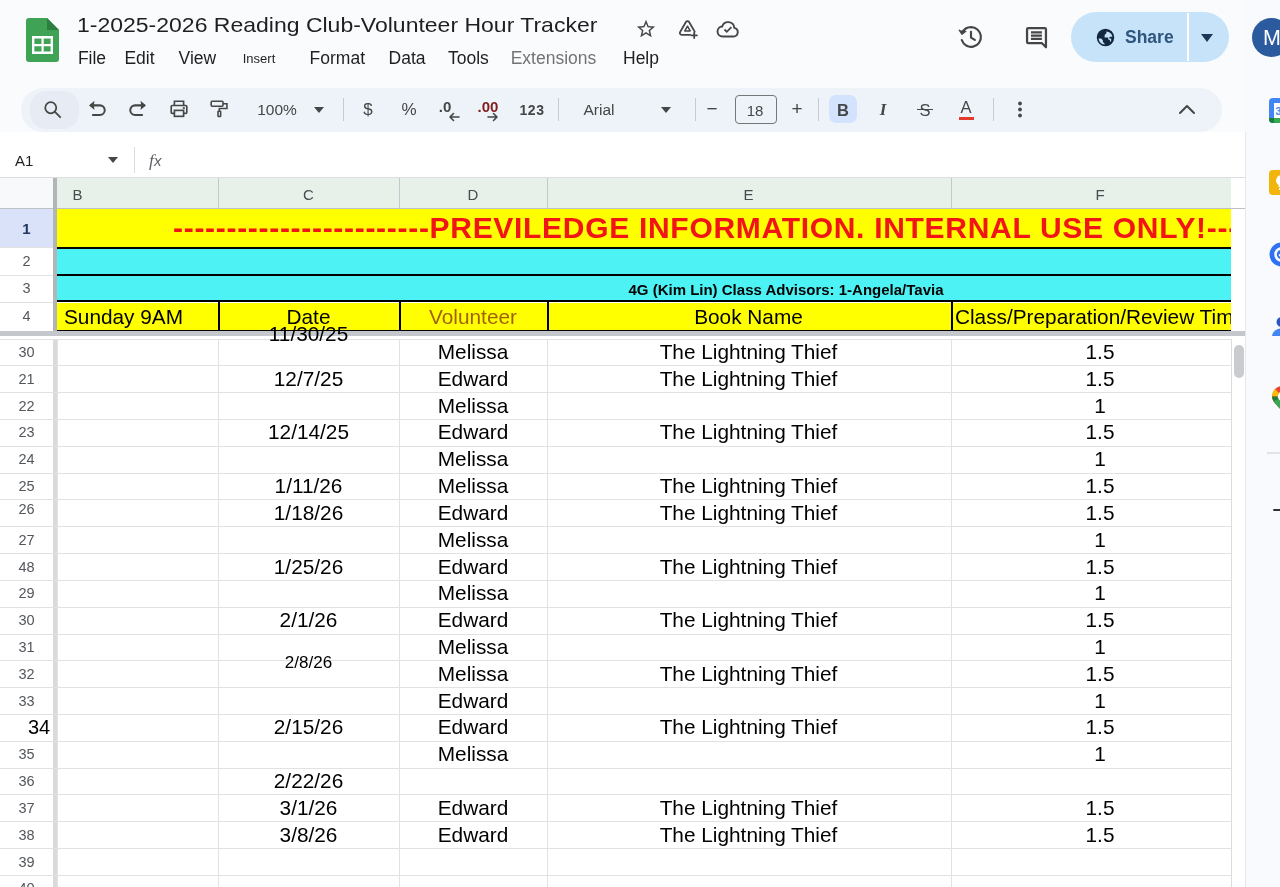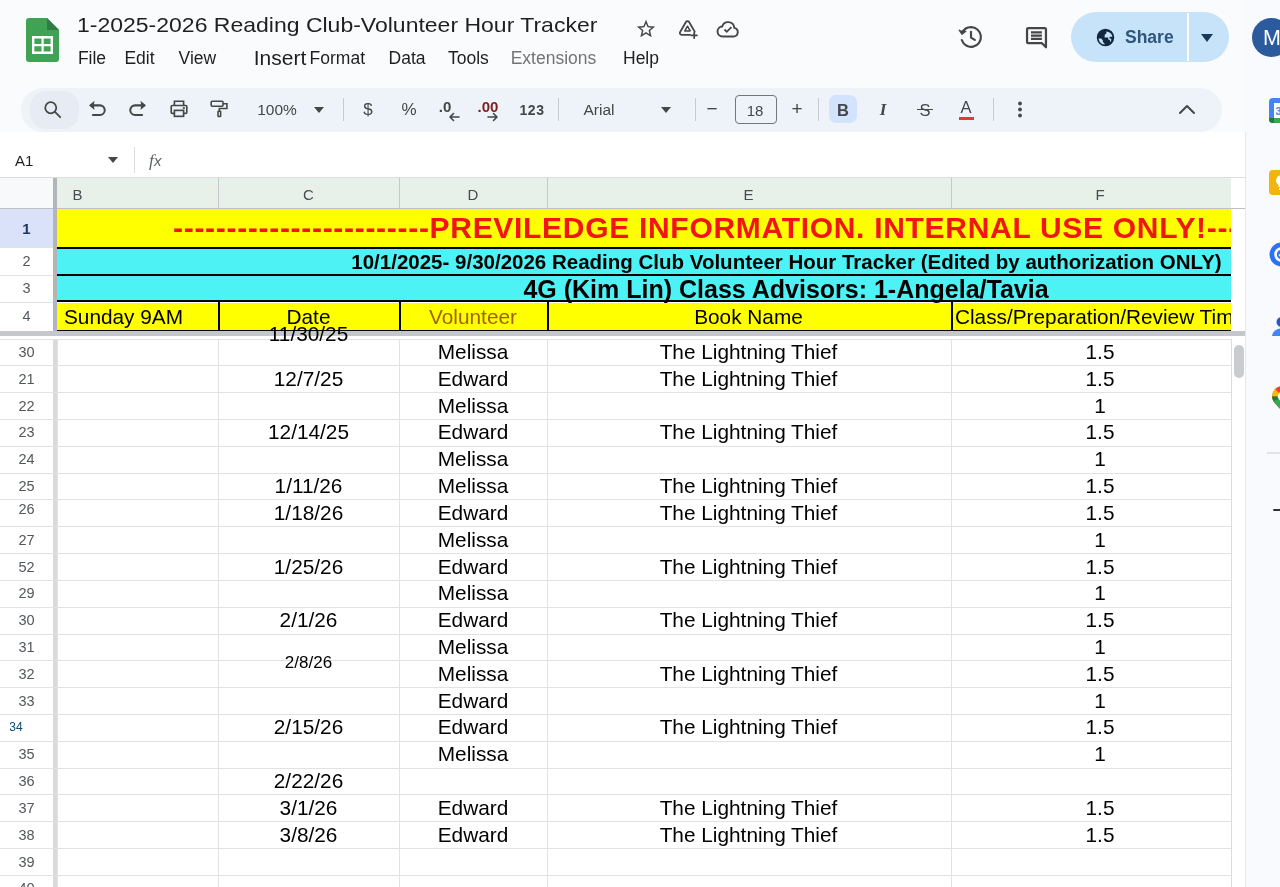--- a/index.html
+++ b/index.html
@@ -37,21 +37,21 @@
         <path d="M16.2 19.2 h5.6"></path>
       </g>
     </svg>
 <svg class="abs" style="left:716px;top:19px" width="24" height="20" viewBox="0 0 24 20" fill="none" stroke="#444746" stroke-width="1.9">
 <path d="M6.5 17.5 a5 5 0 0 1 -0.3 -9.99 a6.2 6.2 0 0 1 12.1 1.3 a4.4 4.4 0 0 1 -0.8 8.69 Z"></path>
 <path d="M8.5 10.5 l2.3 2.3 4.6-4.6" stroke-width="1.8"></path>
     </svg>
 <div class="cc" style="left:92px;top:57.5px;font-size:17.5px;color:#1f1f1f">File</div>
 <div class="cc" style="left:139.5px;top:57.5px;font-size:17.5px;color:#1f1f1f">Edit</div>
 <div class="cc" style="left:197.4px;top:57.5px;font-size:17.5px;color:#1f1f1f">View</div>
-<div class="cc" style="left:280px;top:57.5px;font-size:21px;color:#1f1f1f">Insert</div>
+<div class="cc" style="left:259px;top:57.5px;font-size:13px;color:#1f1f1f">Insert</div>
 <div class="cc" style="left:337.3px;top:57.5px;font-size:17.5px;color:#1f1f1f">Format</div>
 <div class="cc" style="left:407px;top:57.5px;font-size:17.5px;color:#1f1f1f">Data</div>
 <div class="cc" style="left:468.4px;top:57.5px;font-size:17.5px;color:#1f1f1f">Tools</div>
 <div class="cc" style="left:553.5px;top:57.5px;font-size:17.5px;color:#737373">Extensions</div>
 <div class="cc" style="left:641px;top:57.5px;font-size:17.5px;color:#1f1f1f">Help</div>
 <svg class="abs" style="left:957px;top:23px" width="28" height="28" viewBox="0 0 24 24" fill="none" stroke="#444746" stroke-width="1.85" stroke-linecap="round" stroke-linejoin="round">
 <path d="M12.1 3.6 a8.4 8.4 0 1 1 -8.0 11.0" fill="none"></path>
 <path d="M12.1 3.6 a8.4 8.4 0 0 0 -7.7 5.0" fill="none"></path>
 <path d="M1.9 6.1 l2.3 3.5 3.4-2.5" fill="#444746" stroke-width="1.1"></path>
 <path d="M12 7.6 v4.9 l3.3 2"></path>
@@ -168,24 +168,21 @@
 <div class="cc" style="left:26.5px;top:261px;font-size:14.5px;color:#53575c">2</div>
 <div class="cc" style="left:26.5px;top:287.5px;font-size:14.5px;color:#53575c">3</div>
 <div class="cc" style="left:26.5px;top:316px;font-size:14.5px;color:#53575c">4</div>
 <div class="abs" style="left:0;top:246.5px;width:53px;height:1px;background:#e2e2e2"></div>
 <div class="abs" style="left:0;top:274.5px;width:53px;height:1px;background:#e2e2e2"></div>
 <div class="abs" style="left:0;top:301.5px;width:53px;height:1px;background:#e2e2e2"></div>
 <div class="abs" style="left:0;top:330.5px;width:53px;height:1px;background:#e2e2e2"></div>
 <div class="abs" style="left:57px;top:208.5px;width:1174px;height:38px;overflow:hidden">
       <div class="cl" style="left:116px;top:19px;font-size:30px;font-weight:700;color:#f21515;letter-spacing:0.7px">------------------------PREVILEDGE INFORMATION. INTERNAL USE ONLY!------------</div>
     </div>
-<div class="abs" style="left:57px;top:248.5px;width:1174px;height:26px;overflow:hidden">
-      <div class="cc" style="left:729.5px;top:13px;font-size:20.5px;font-weight:700;color:#000">10/1/2025- 9/30/2026 Reading Club Volunteer Hour Tracker (Edited by authorization ONLY)</div>
-    </div>
-<div class="cc" style="left:786px;top:288.5px;font-size:25px;font-weight:700;color:#000">4G (Kim Lin) Class Advisors: 1-Angela/Tavia</div>
+<div class="cc" style="left:786px;top:288.5px;font-size:15px;font-weight:700;color:#000">4G (Kim Lin) Class Advisors: 1-Angela/Tavia</div>
 <div class="abs" style="left:57px;top:302.5px;width:1174px;height:27px;overflow:hidden">
 <div class="cc" style="left:66.5px;top:14px;font-size:20.8px;color:#000">Sunday 9AM</div>
 <div class="cc" style="left:251.5px;top:14px;font-size:20.8px;color:#000">Date</div>
 <div class="cc" style="left:416px;top:14px;font-size:20.8px;color:#a16207">Volunteer</div>
 <div class="cc" style="left:691.5px;top:14px;font-size:20.8px;color:#000">Book Name</div>
 <div class="cc" style="left:1043px;top:14px;font-size:20.8px;color:#000">Class/Preparation/Review Time</div>
 </div>
 <div class="abs" style="left:0;top:330.5px;width:1245px;height:5px;background:#c4c7cb"></div>
 <div class="abs" style="left:0;top:335.5px;width:1231px;height:3px;background:#fff"></div>
 <div class="abs" style="left:0;top:338.5px;width:1px;height:1px"></div>
@@ -243,21 +240,21 @@
 <div class="cc" style="left:748.5px;top:486.0px;font-size:20.8px;color:#000">The Lightning Thief</div>
 <div class="cc" style="left:1100px;top:486.0px;font-size:20.8px;color:#000">1.5</div>
 <div class="cc" style="left:26.5px;top:509px;font-size:14.5px;color:#53575c">26</div>
 <div class="cc" style="left:308.5px;top:512.8px;font-size:20.8px;color:#000">1/18/26</div>
 <div class="cc" style="left:473px;top:512.8px;font-size:20.8px;color:#000">Edward</div>
 <div class="cc" style="left:748.5px;top:512.8px;font-size:20.8px;color:#000">The Lightning Thief</div>
 <div class="cc" style="left:1100px;top:512.8px;font-size:20.8px;color:#000">1.5</div>
 <div class="cc" style="left:26.5px;top:539.6px;font-size:14.5px;color:#53575c">27</div>
 <div class="cc" style="left:473px;top:539.6px;font-size:20.8px;color:#000">Melissa</div>
 <div class="cc" style="left:1100px;top:539.6px;font-size:20.8px;color:#000">1</div>
-<div class="cc" style="left:26.5px;top:566.5px;font-size:14.5px;color:#53575c">52</div>
+<div class="cc" style="left:26.5px;top:566.5px;font-size:14.5px;color:#53575c">48</div>
 <div class="cc" style="left:308.5px;top:566.5px;font-size:20.8px;color:#000">1/25/26</div>
 <div class="cc" style="left:473px;top:566.5px;font-size:20.8px;color:#000">Edward</div>
 <div class="cc" style="left:748.5px;top:566.5px;font-size:20.8px;color:#000">The Lightning Thief</div>
 <div class="cc" style="left:1100px;top:566.5px;font-size:20.8px;color:#000">1.5</div>
 <div class="cc" style="left:26.5px;top:593.3px;font-size:14.5px;color:#53575c">29</div>
 <div class="cc" style="left:473px;top:593.3px;font-size:20.8px;color:#000">Melissa</div>
 <div class="cc" style="left:1100px;top:593.3px;font-size:20.8px;color:#000">1</div>
 <div class="cc" style="left:26.5px;top:620.1px;font-size:14.5px;color:#53575c">30</div>
 <div class="cc" style="left:308.5px;top:620.1px;font-size:20.8px;color:#000">2/1/26</div>
 <div class="cc" style="left:473px;top:620.1px;font-size:20.8px;color:#000">Edward</div>
@@ -267,21 +264,21 @@
 <div class="cc" style="left:473px;top:646.9px;font-size:20.8px;color:#000">Melissa</div>
 <div class="cc" style="left:1100px;top:646.9px;font-size:20.8px;color:#000">1</div>
 <div class="cc" style="left:26.5px;top:673.8px;font-size:14.5px;color:#53575c">32</div>
 <div class="cc" style="left:308.5px;top:663px;font-size:17px;color:#000">2/8/26</div>
 <div class="cc" style="left:473px;top:673.8px;font-size:20.8px;color:#000">Melissa</div>
 <div class="cc" style="left:748.5px;top:673.8px;font-size:20.8px;color:#000">The Lightning Thief</div>
 <div class="cc" style="left:1100px;top:673.8px;font-size:20.8px;color:#000">1.5</div>
 <div class="cc" style="left:26.5px;top:700.6px;font-size:14.5px;color:#53575c">33</div>
 <div class="cc" style="left:473px;top:700.6px;font-size:20.8px;color:#000">Edward</div>
 <div class="cc" style="left:1100px;top:700.6px;font-size:20.8px;color:#000">1</div>
-<div class="cc" style="left:16px;top:727.4px;font-size:12px;color:#0c4a6e">34</div>
+<div class="cc" style="left:39px;top:727.4px;font-size:20px;color:#000000">34</div>
 <div class="cc" style="left:308.5px;top:727.4px;font-size:20.8px;color:#000">2/15/26</div>
 <div class="cc" style="left:473px;top:727.4px;font-size:20.8px;color:#000">Edward</div>
 <div class="cc" style="left:748.5px;top:727.4px;font-size:20.8px;color:#000">The Lightning Thief</div>
 <div class="cc" style="left:1100px;top:727.4px;font-size:20.8px;color:#000">1.5</div>
 <div class="cc" style="left:26.5px;top:754.2px;font-size:14.5px;color:#53575c">35</div>
 <div class="cc" style="left:473px;top:754.2px;font-size:20.8px;color:#000">Melissa</div>
 <div class="cc" style="left:1100px;top:754.2px;font-size:20.8px;color:#000">1</div>
 <div class="cc" style="left:26.5px;top:781.0px;font-size:14.5px;color:#53575c">36</div>
 <div class="cc" style="left:308.5px;top:781.0px;font-size:20.8px;color:#000">2/22/26</div>
 <div class="cc" style="left:26.5px;top:807.9px;font-size:14.5px;color:#53575c">37</div>

